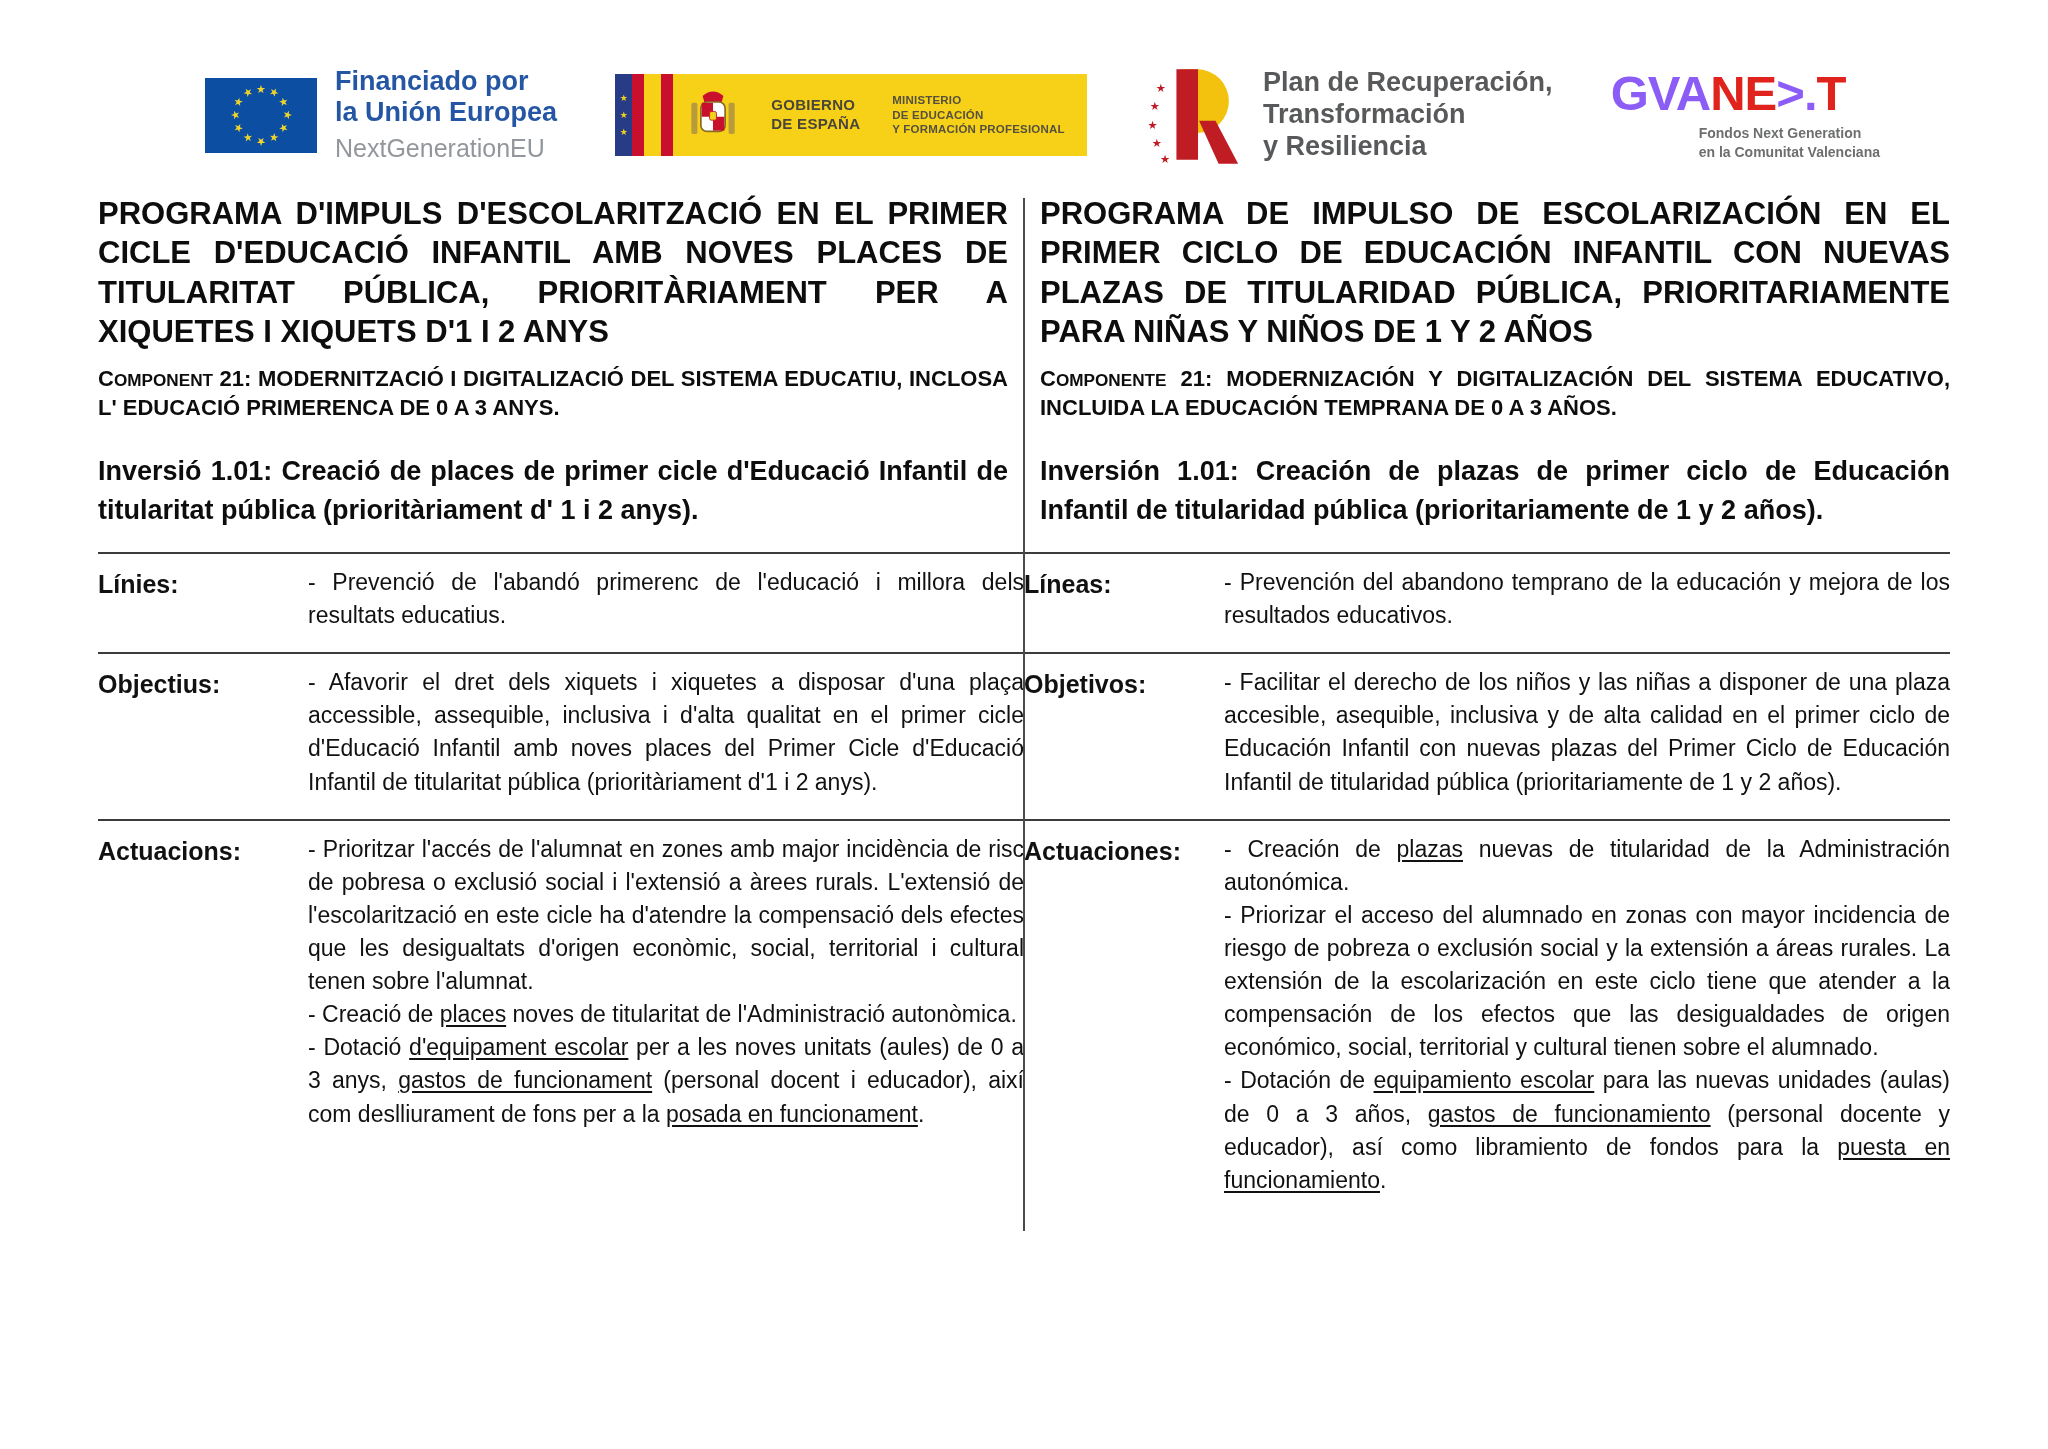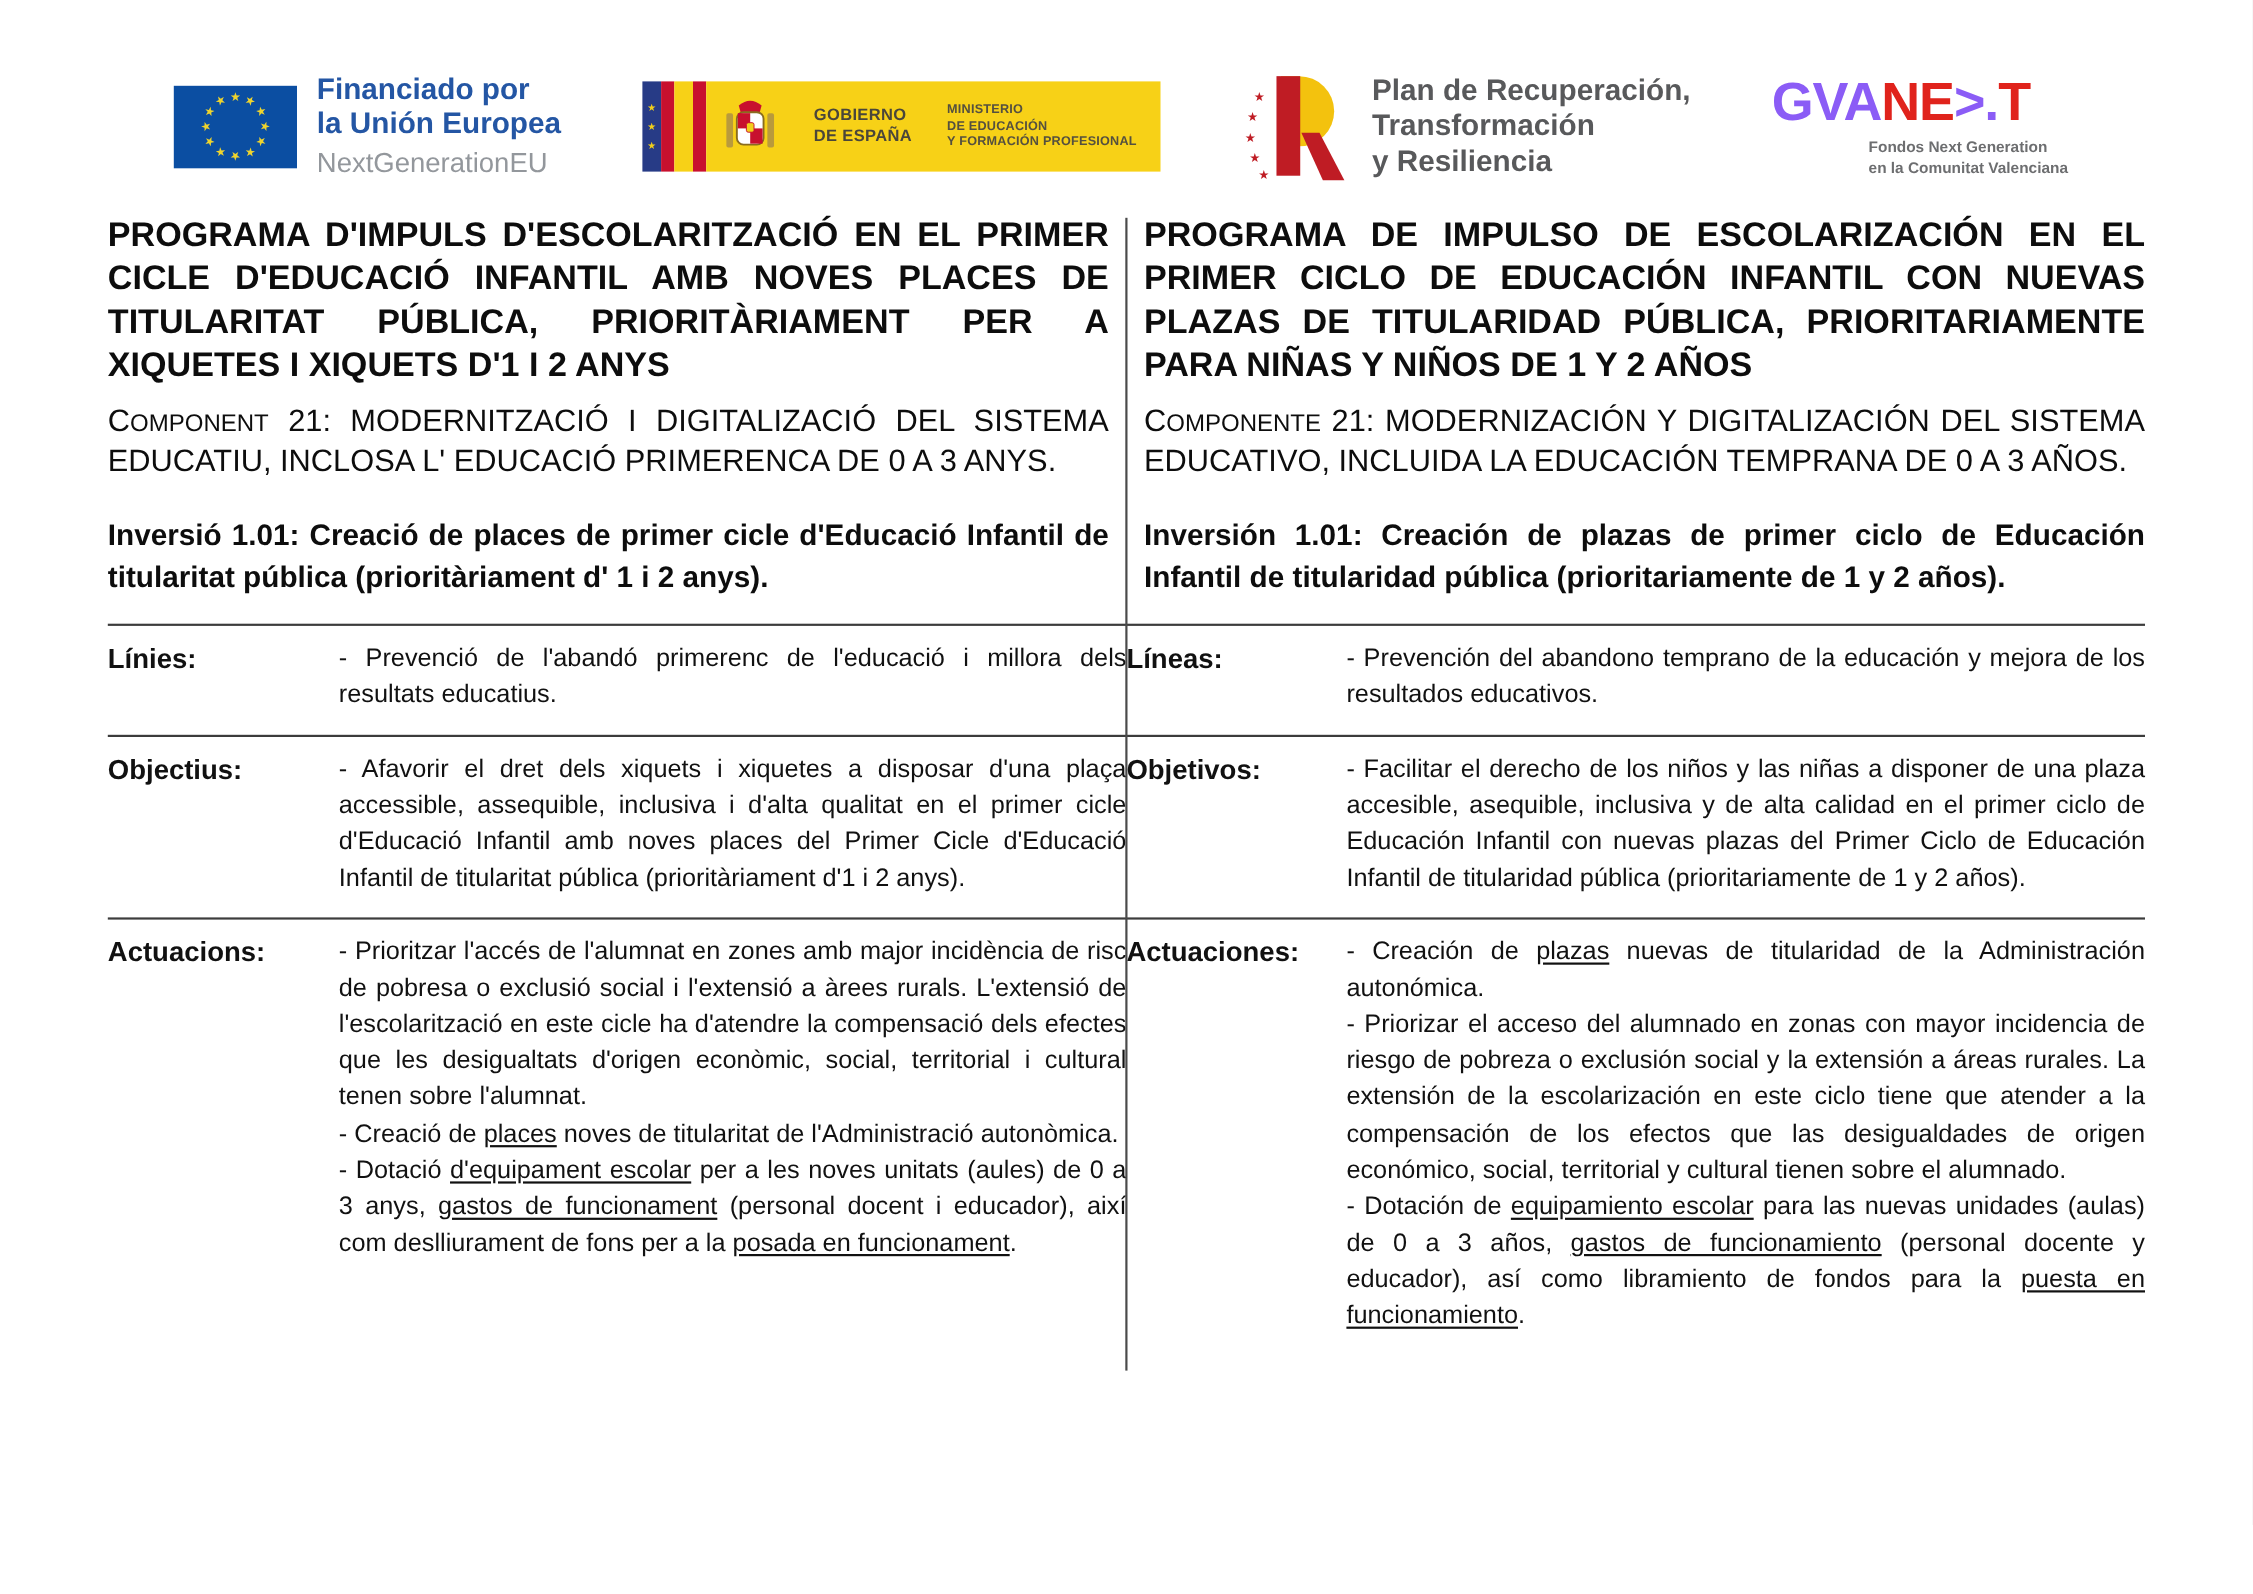--- a/index.html
+++ b/index.html
@@ -5,21 +5,21 @@
   * { margin:0; padding:0; box-sizing:border-box; }
   html,body { background:#e8e8e8; }
   .page {
     width:2048px; height:1449px; background:#ffffff; position:relative;
     font-family:"Liberation Sans", sans-serif; color:#111; overflow:hidden;
   }
 
   
   .logobar {
     display:flex; align-items:center; justify-content:space-between;
-    padding:52px 168px 0 158px; height:178px;
+    padding:52px 168px 0 158px; height:178px;margin-left:47px;
   }
   .logo { display:flex; align-items:center; }
 
   
   .eu-flag { width:112px; height:75px; background:#0b4ea2; position:relative; flex:none; }
   .eu-star { position:absolute; left:50%; top:50%; color:#efd42e; font-size:11px; line-height:1; }
   .eu-star::before { content:"★"; }
   .eu-star:nth-child(1){ transform:translate(-50%,-50%) rotate(0deg)   translateY(-26px);}
   .eu-star:nth-child(2){ transform:translate(-50%,-50%) rotate(30deg)  translateY(-26px);}
   .eu-star:nth-child(3){ transform:translate(-50%,-50%) rotate(60deg)  translateY(-26px);}
@@ -69,21 +69,21 @@
 
   .grid { display:grid; grid-template-columns:1fr 1fr; }
   .cL { padding-right:16px; }
   .cR { padding-left:16px; }
 
   .title {
     font-weight:bold; font-size:31px; line-height:1.27; text-align:justify;
     padding-bottom:14px; color:#0d0d0d;
   }
   .comp {
-    font-weight:normal; font-size:28px; line-height:1.28; text-align:justify;
+    font-weight:bold; font-size:22px; line-height:1.28; text-align:justify;
     padding-bottom:30px; color:#0d0d0d;
   }
   .comp .sc-small { font-size:0.78em; }
   .inv {
     font-weight:bold; font-size:27px; line-height:1.45; text-align:justify;
     padding-bottom:22px; color:#0d0d0d;
   }
 
   .trow {
     border-top:2px solid #3c3c3c;

